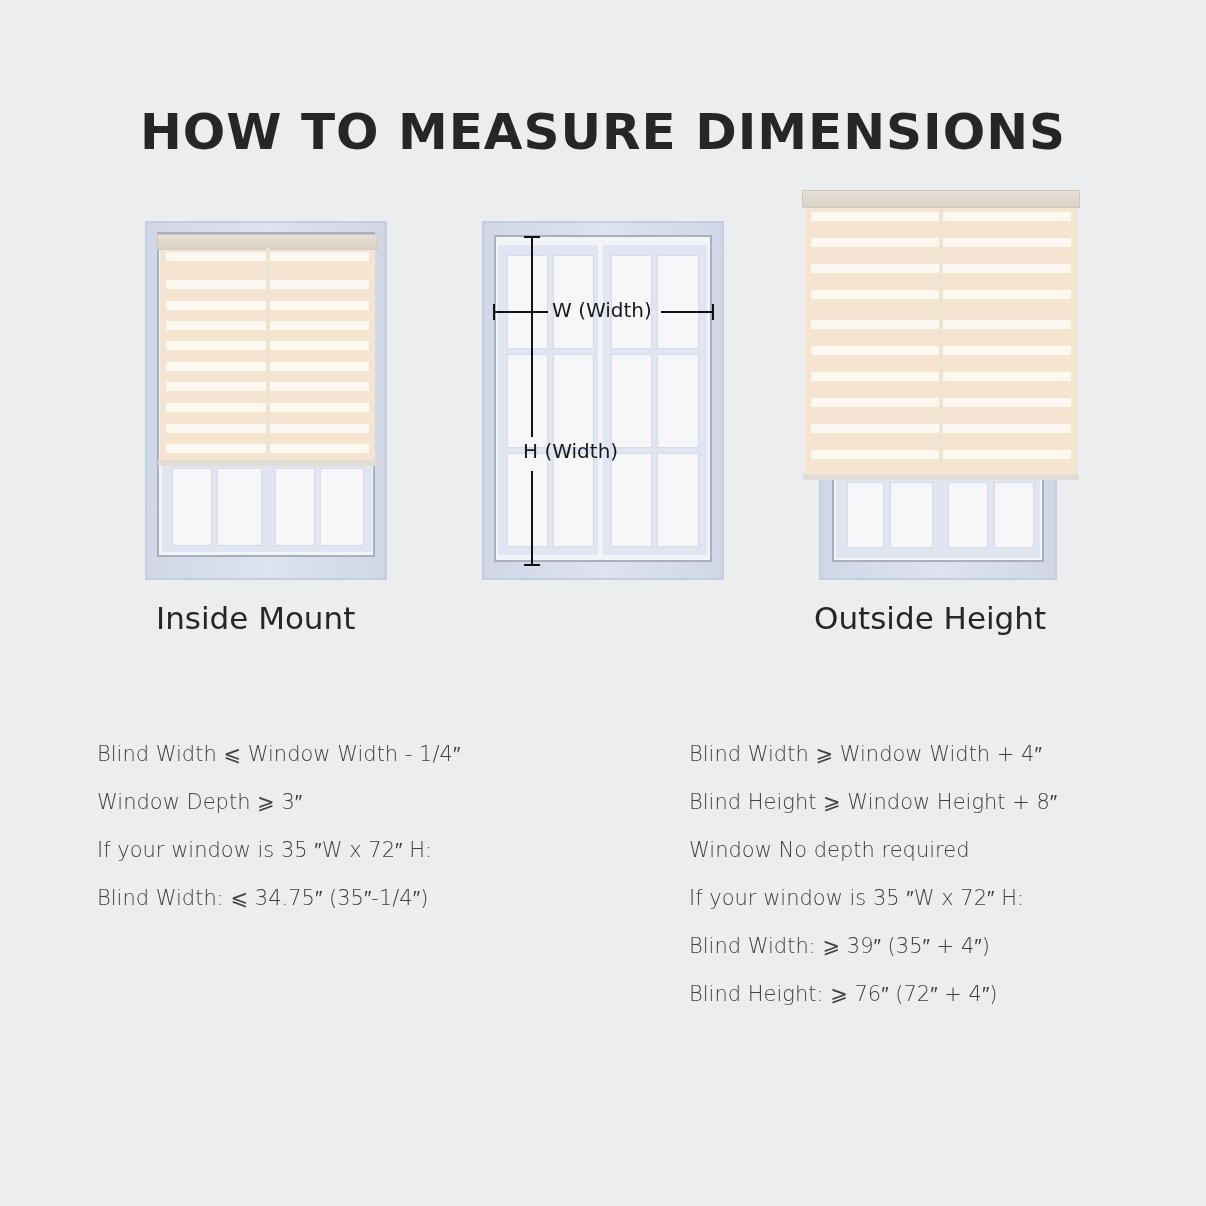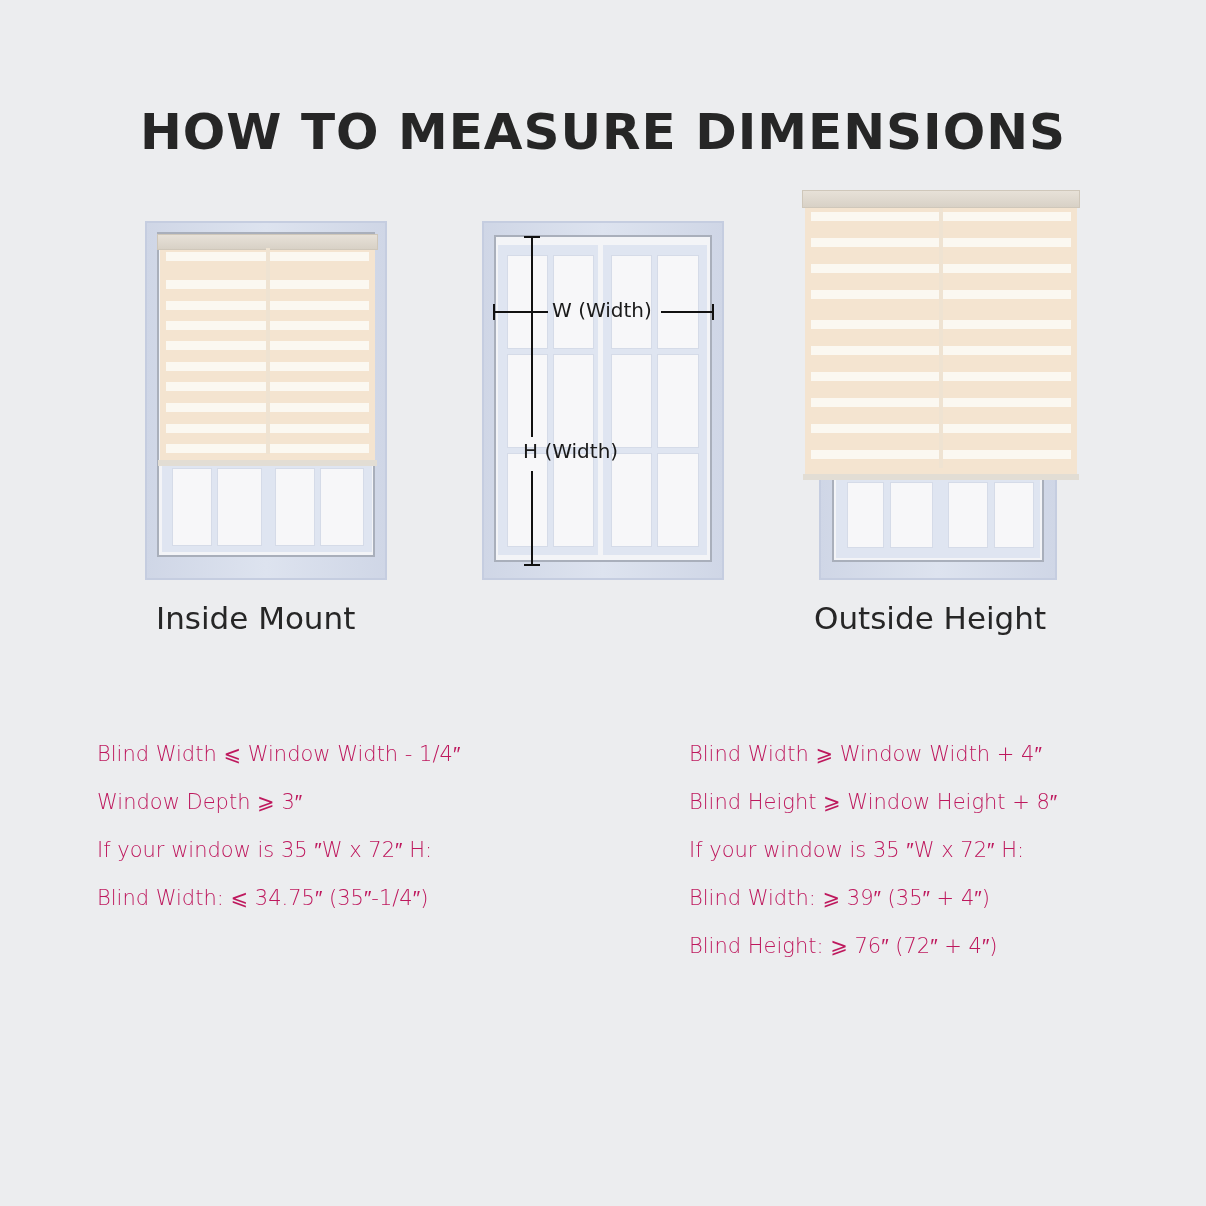--- a/index.html
+++ b/index.html
@@ -68,21 +68,21 @@
       background: transparent; white-space: nowrap;
     }
     .mount-label {
       position: absolute; top: 600px;
       font-family: "DejaVu Sans", sans-serif; font-size: 31px;
       color: #262626; white-space: nowrap;
     }
     .rules {
       position: absolute; top: 737px;
       font-family: "DejaVu Sans", sans-serif;
-      font-size: 21px; color: #be185d; font-weight: 300;
+      font-size: 21px; color: #404040; font-weight: 300;
     }
     .rules div { height: 48px; line-height: 34px; white-space: nowrap; }
   </style>
 </head>
 <body>
 
 <div class="title">HOW TO MEASURE DIMENSIONS</div>
 
 <div>
   <div class="frame" style="left:145px;top:221px;width:242px;height:359px;"></div>
@@ -177,16 +177,17 @@
 
 <div class="rules" style="left:97px;">
   <div>Blind Width ⩽ Window Width - 1/4″</div>
   <div>Window Depth ⩾ 3″</div>
   <div>If your window is  35 ″W x 72″ H:</div>
   <div>Blind Width: ⩽ 34.75″ (35″-1/4″)</div>
 </div>
 <div class="rules" style="left:689px;">
   <div>Blind Width ⩾ Window Width + 4″</div>
   <div>Blind Height ⩾ Window Height + 8″</div>
+  <div>Window No depth required</div>
   <div>If your window is  35 ″W x 72″ H:</div>
   <div>Blind Width: ⩾ 39″ (35″ + 4″)</div>
   <div>Blind Height: ⩾ 76″ (72″ + 4″)</div>
 </div>
 
 </body></html>

